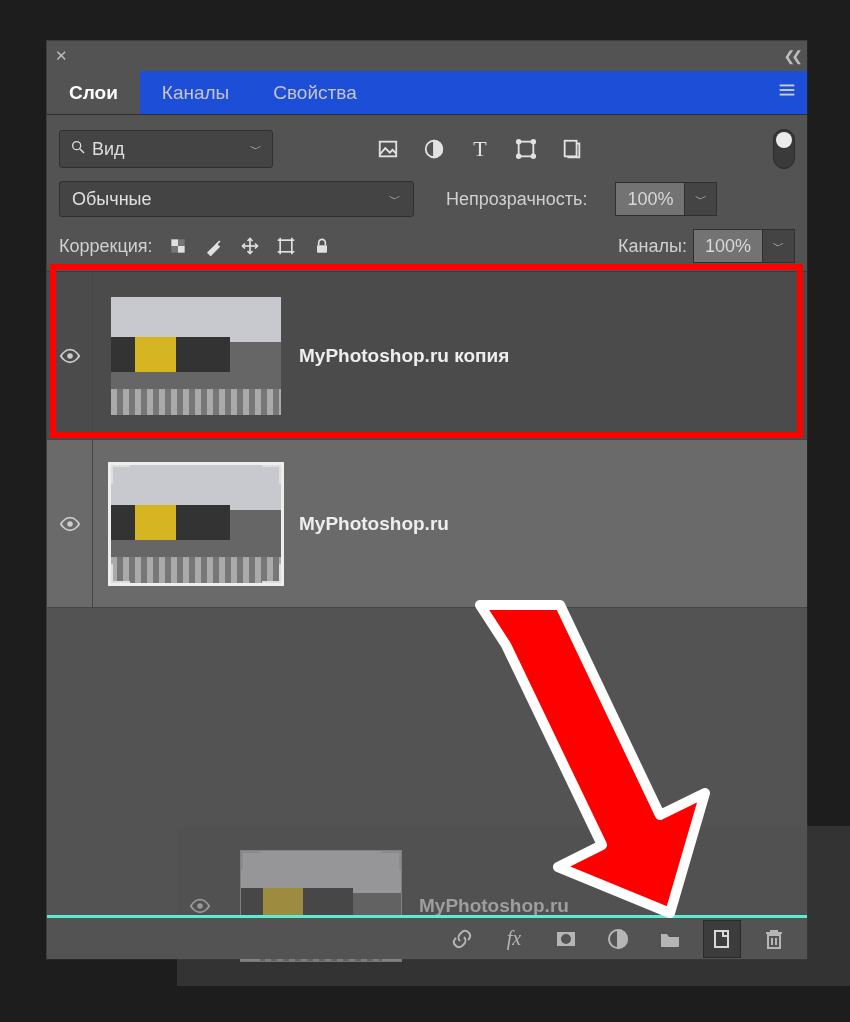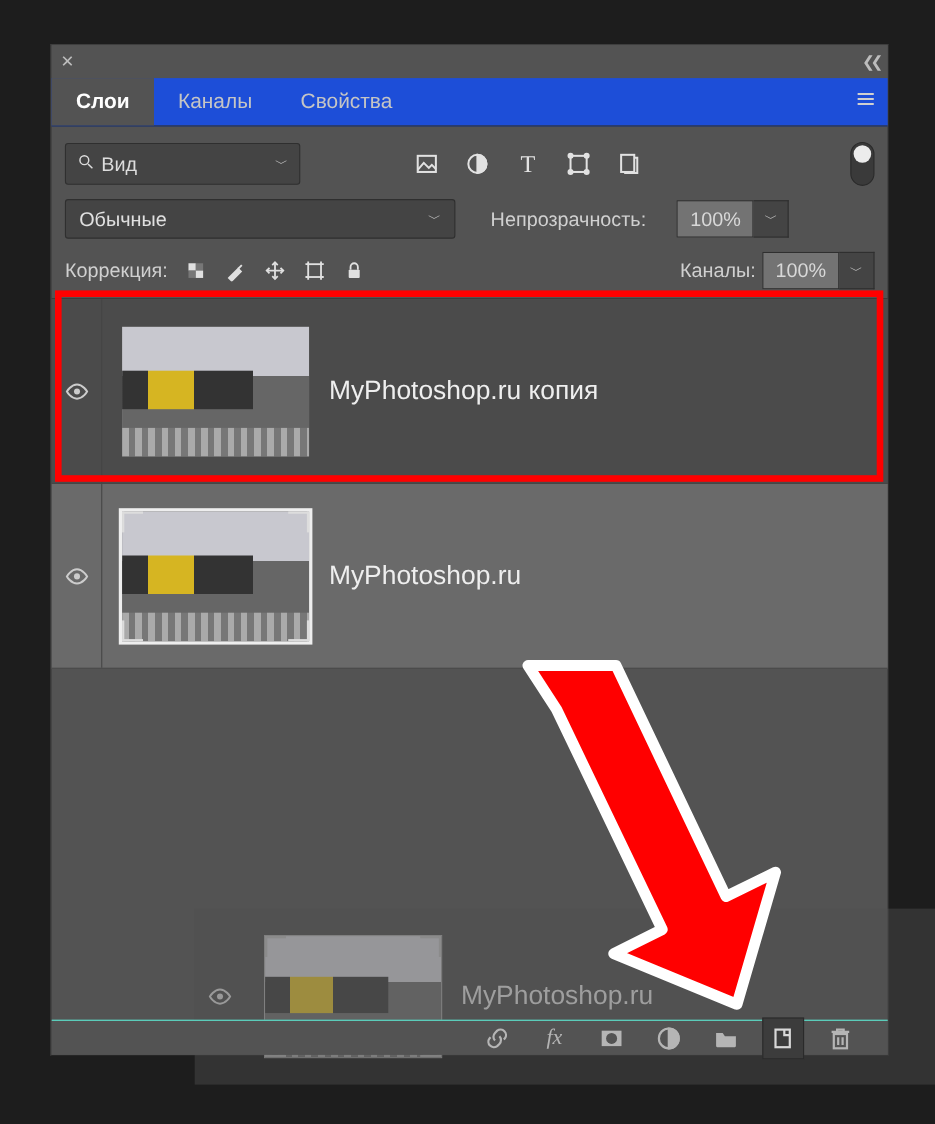--- a/index.html
+++ b/index.html
@@ -249,21 +249,21 @@
   .thumb-img::before {
     left: 0; top: 34%;
     width: 70%; height: 30%;
     background: linear-gradient(90deg, #333 0%, #333 20%, #d6b522 20%, #d6b522 55%, #333 55%);
   }
   .thumb-img::after {
     left: 0; bottom: 0;
     width: 100%; height: 22%;
     background: repeating-linear-gradient(90deg, #aaa 0 6px, #777 6px 12px);
   }
-  .layer-name { color: #eee; font-size: 24px; }
+  .layer-name { color: #eee; font-size: 19px; font-weight: bold; }
 
   .highlight-border {
     position: absolute;
     left: 50px;
     top: 264px;
     width: 753px;
     height: 174px;
     border: 6px solid #ff0000;
     pointer-events: none;
   }
@@ -282,27 +282,27 @@
   .drag-ghost .eye-col { border: none; }
   .drag-ghost .thumb { width: 160px; height: 110px; outline: 1px solid #9a9a9a; opacity: 0.65; }
   .drag-ghost .layer-name { color: #9e9e9e; }
   .drag-ghost .corner { border-color: #aaa; }
 
   
   .bottom-bar {
     position: absolute;
     bottom: 0;
     left: 0; right: 0;
-    height: 32px;
+    height: 44px;
     background: #535353;
-    border-top: 1px solid #5eead4;
+    border-top: 3px solid #5eead4;
     display: flex;
     align-items: center;
     justify-content: flex-end;
-    padding-right: 24px;
+    padding-right: 14px;
     gap: 14px;
   }
   .bicon {
     width: 38px; height: 38px;
     display: flex; align-items: center; justify-content: center;
     color: #b5b5b5;
     cursor: pointer;
   }
   .bicon svg { width: 24px; height: 24px; }
   .bicon.highlight { background: #3c3c3c; border: 1px solid #2a2a2a; }

